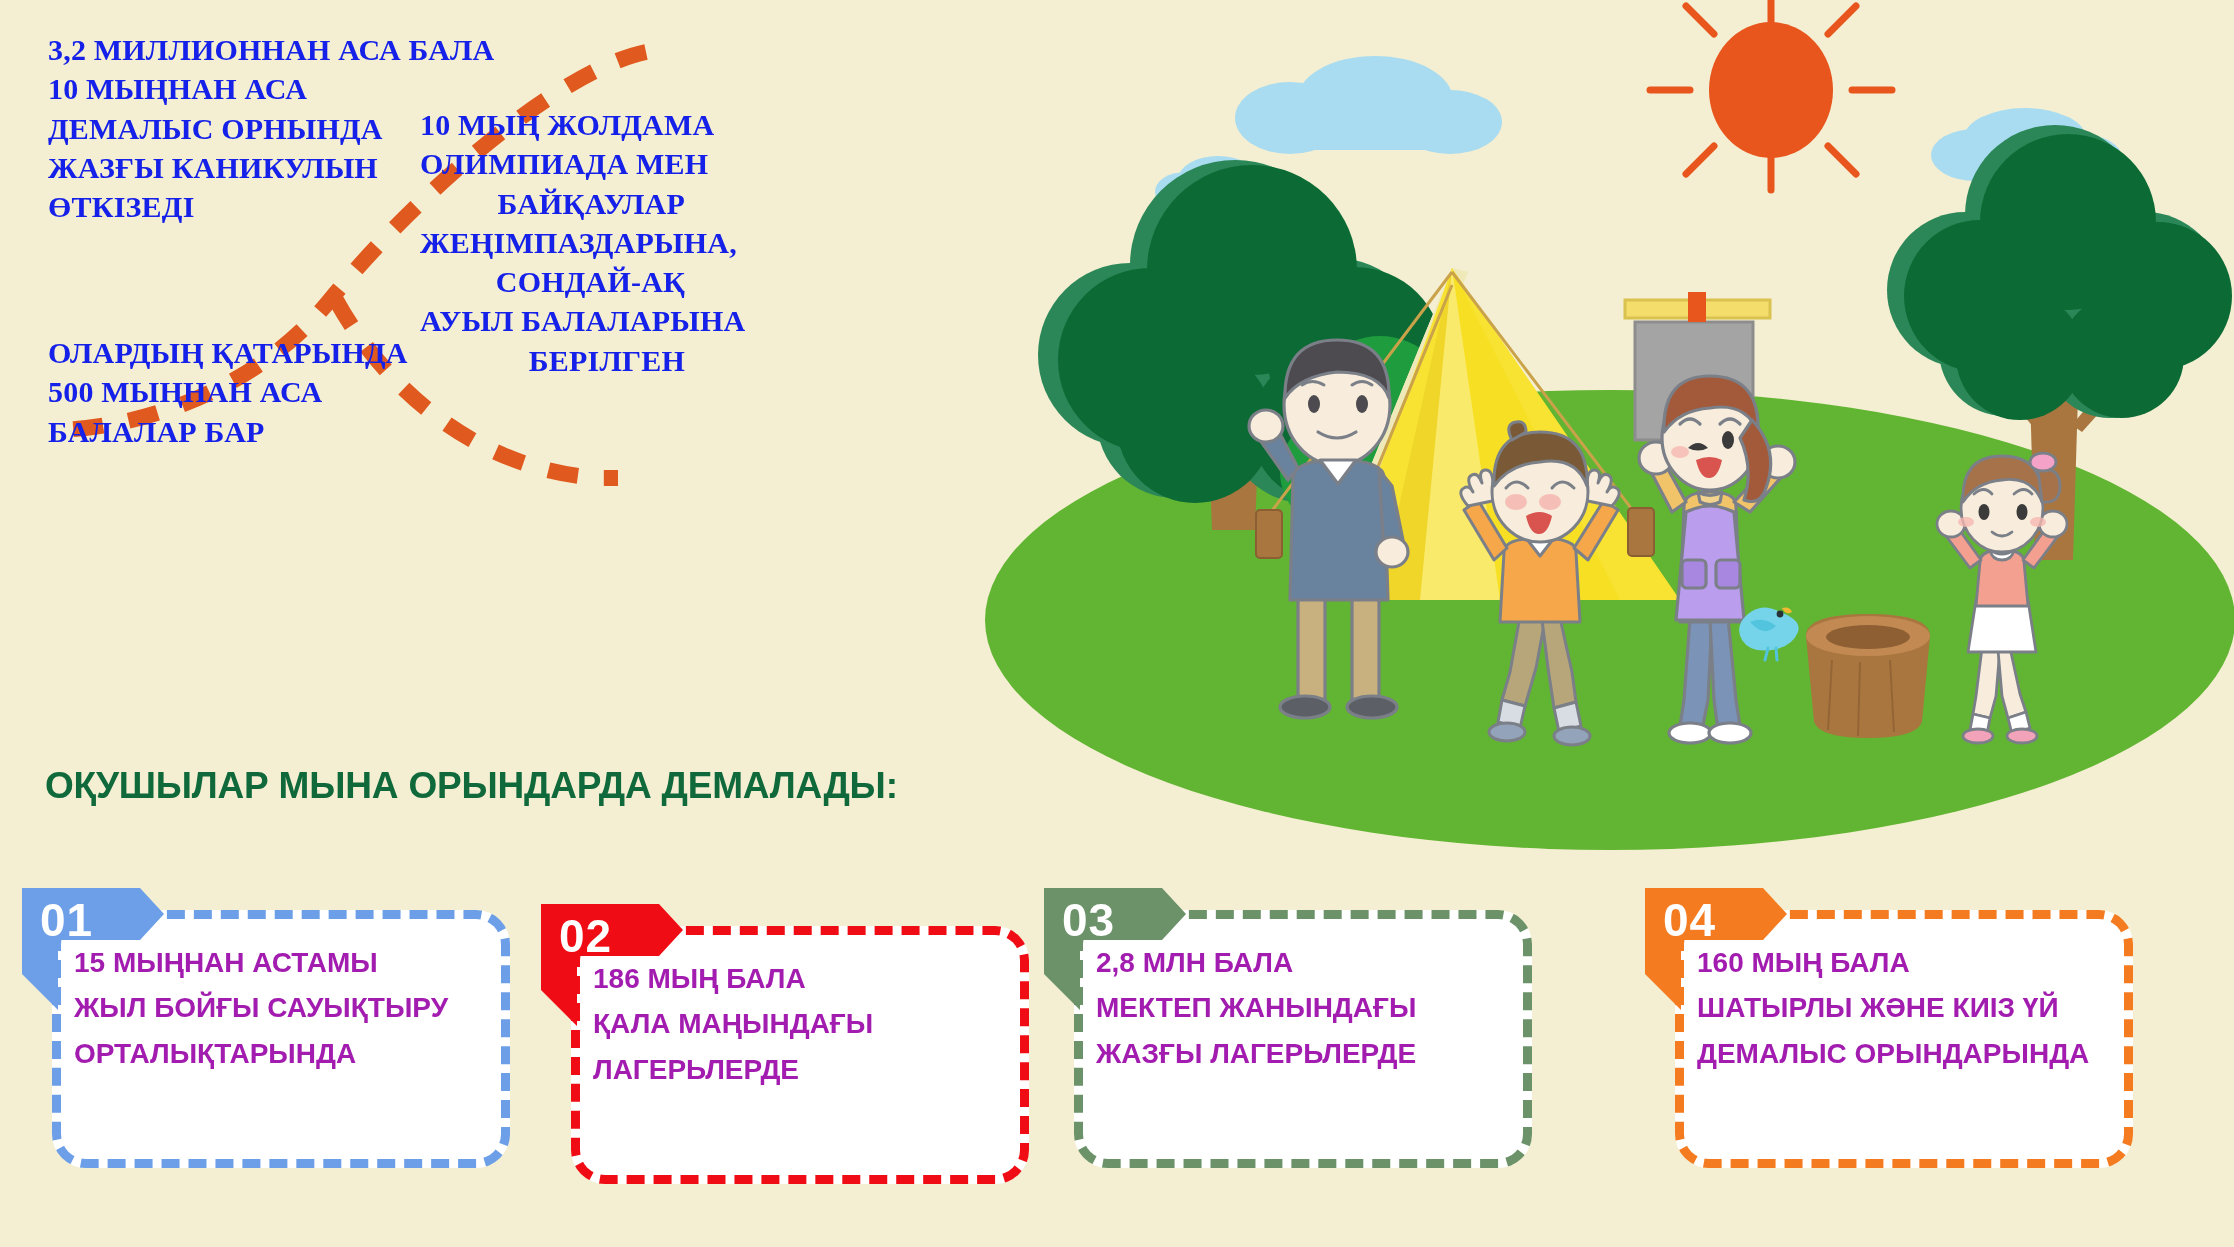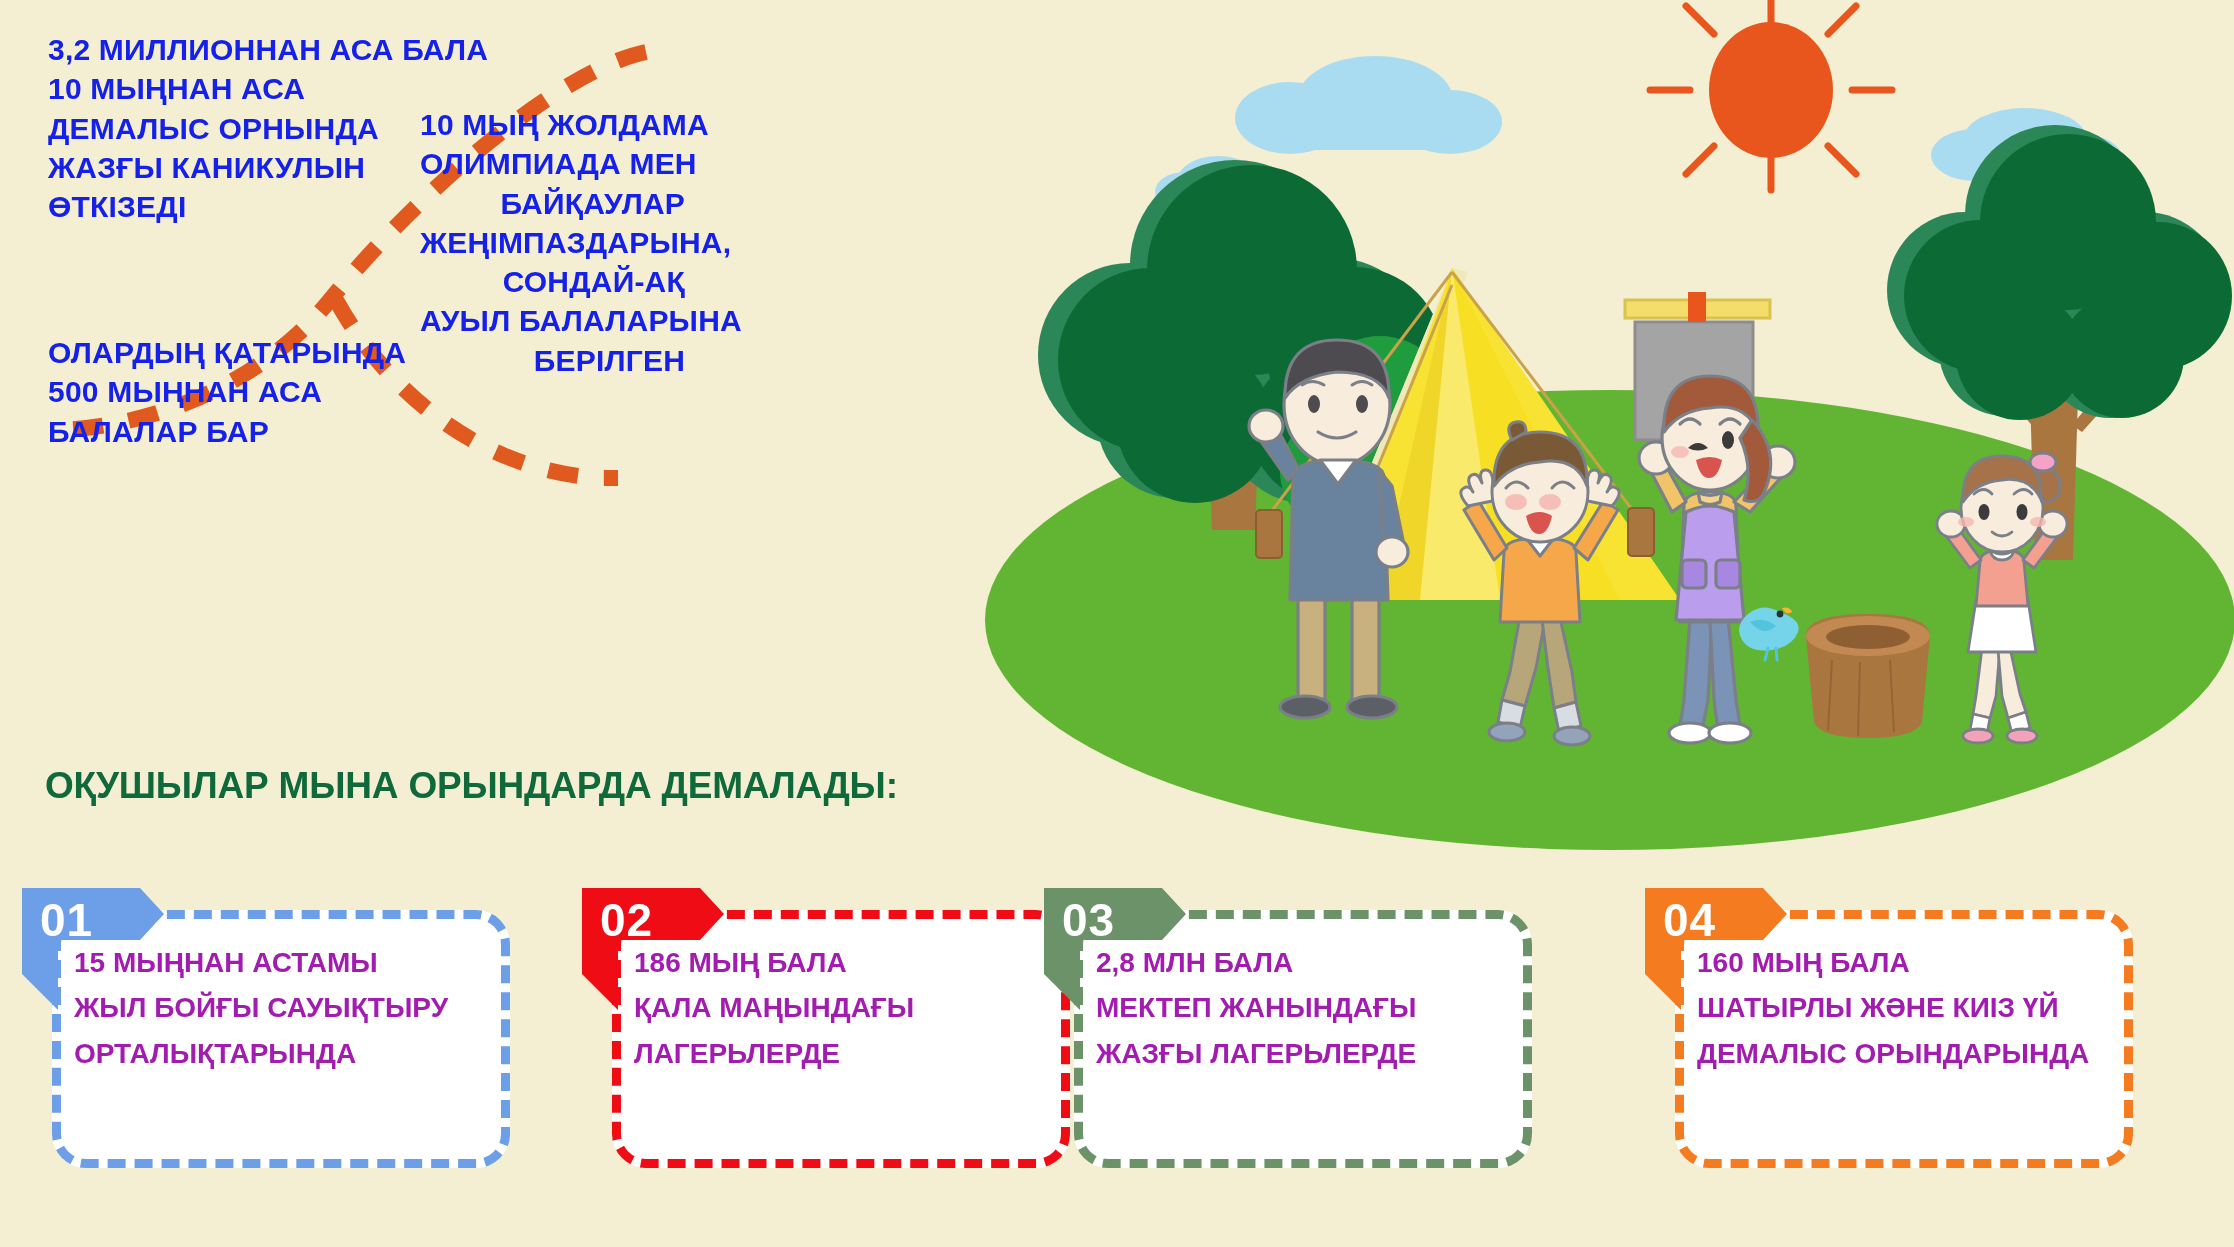--- a/index.html
+++ b/index.html
@@ -18,20 +18,21 @@
 
   
   .abs { position: absolute; }
   .blue-text {
     color: #1520e8;
     font-weight: 700;
     letter-spacing: 0.2px;
     line-height: 1.31;
     text-transform: uppercase;
     font-stretch: condensed;
+    font-family: Liberation Serif, serif;
   }
 
   
   #stat-block-1 {
     left: 48px; top: 30px; width: 420px;
     font-size: 30px;
   }
   #stat-block-1 div { white-space: nowrap; }
 
   #stat-block-2 {
@@ -112,21 +113,21 @@
     position: absolute;
     left: 18px; top: 5px;
     color: #ffffff;
     font-size: 46px;
     font-weight: 700;
     letter-spacing: 1px;
     z-index: 3;
   }
 
   #card-1 { left: 22px; }
-  #card-2 { left: 582px; }
+  #card-2 { left: 541px; margin-top: 16px; }
   #card-3 { left: 1044px; }
   #card-4 { left: 1645px; }
 
   #card-1 .card-body { border-color: #6d9fe8; }
   #card-2 .card-body { border-color: #f00c14; }
   #card-3 .card-body { border-color: #6b9269; }
   #card-4 .card-body { border-color: #f57b20; }
 </style>
 </head>
 <body>

